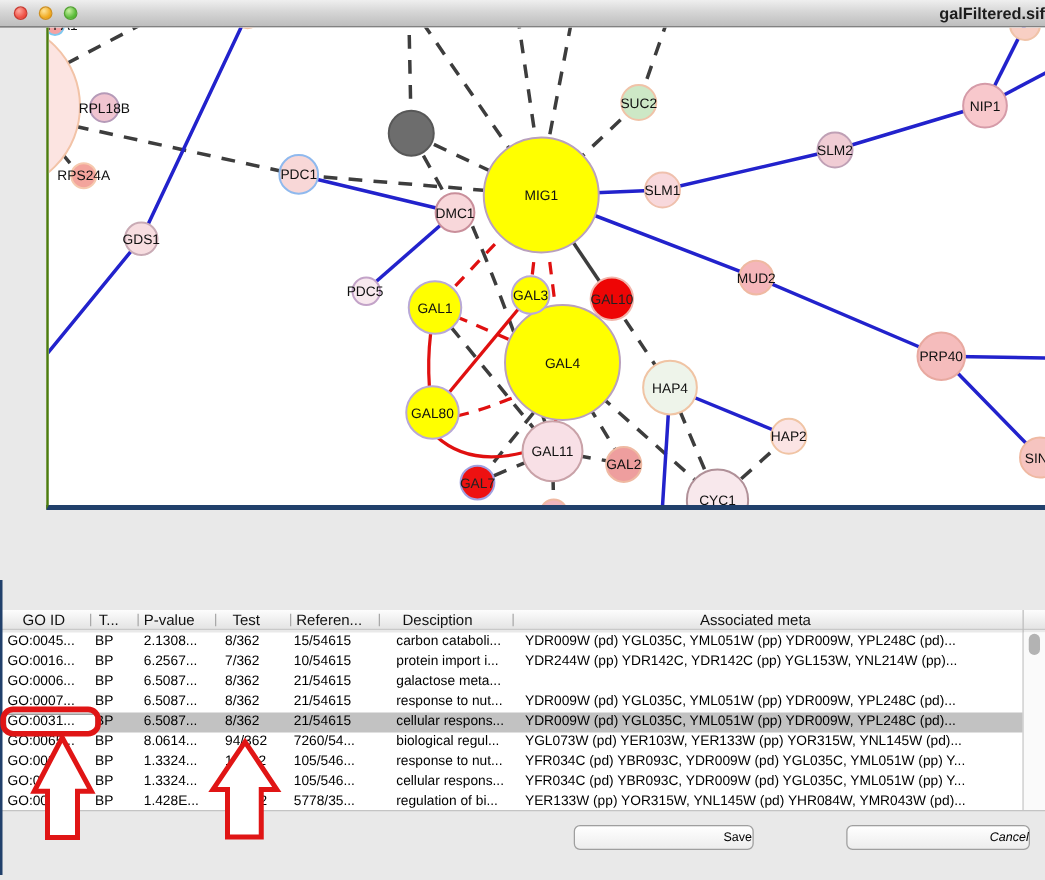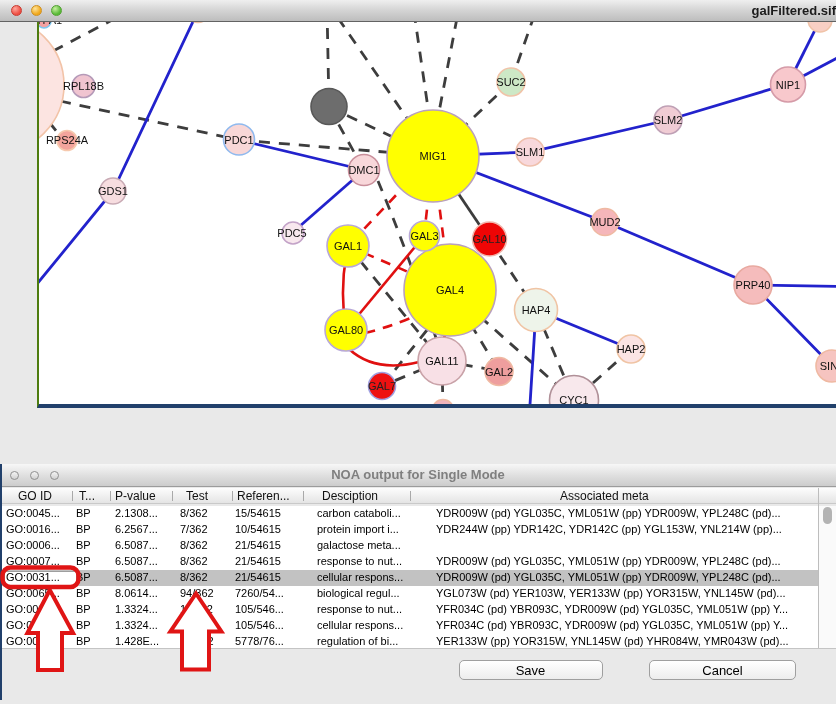--- a/index.html
+++ b/index.html
@@ -28,24 +28,24 @@
   #thead{left:0;top:24px;width:836px;height:16px;
     background:linear-gradient(#fdfdfd,#e4e4e4);
     border-bottom:1px solid #c9c9c9;box-sizing:border-box;}
   #thead span{position:absolute;top:1px;font-size:12px;color:#111;white-space:nowrap;}
   #thead i{position:absolute;top:3px;width:1px;height:10px;background:#a9a9a9;}
   #tbody{left:0;top:41.5px;width:836px;height:142px;background:#fff;}
   .trow{position:absolute;left:0;width:818px;height:16px;font-size:11px;color:#000;}
   .trow span{position:absolute;top:1.5px;white-space:nowrap;}
   .hl{background:#c2c2c2;}
   .c0{left:6px;} .c1{left:76px;} .c2{left:115px;} .c3{left:180px;}
-  .c4{left:235px;} .c5{left:317px;} .c6{left:420px;margin-left:16px;}
+  .c4{left:235px;} .c5{left:317px;} .c6{left:420px;}
   .btn{position:absolute;height:20px;border:1px solid #9f9f9f;border-radius:5px;
-    background:linear-gradient(#ffffff,#ededed);font-size:13px;color:#000;
-    text-align:center;line-height:19px;box-sizing:border-box;}
+    background:linear-gradient(#ffffff,#ededed);font-size:10px;color:#000;
+    text-align:right;line-height:19px;box-sizing:border-box;}
 </style>
 </head>
 <body>
 
 <div id="titlebar" class="abs">
   <div class="tl" style="left:11px;background:radial-gradient(circle at 35% 30%,#ffa89e,#ee4f43 65%);border:1px solid #c93a31;box-sizing:border-box;"></div>
   <div class="tl" style="left:31px;background:radial-gradient(circle at 35% 30%,#ffe49a,#f0a81c 65%);border:1px solid #cf9021;box-sizing:border-box;"></div>
   <div class="tl" style="left:51px;background:radial-gradient(circle at 35% 30%,#c8f0a0,#58ba38 65%);border:1px solid #53a233;box-sizing:border-box;"></div>
   <div id="wtitle">galFiltered.sif</div>
 </div>
@@ -181,26 +181,20 @@
 
   <g stroke="#909090" stroke-width="1.2" stroke-dasharray="2,1.5">
     <path d="M820,461 L833,448"></path>
     <path d="M825,461 L833,453"></path>
     <path d="M830,461 L833,458"></path>
   </g>
 </svg>
 </div>
 
 <div id="noawin" class="abs">
-  <div id="noatitle" class="abs">
-    <div class="hc" style="left:10px;"></div>
-    <div class="hc" style="left:29.5px;"></div>
-    <div class="hc" style="left:49.5px;"></div>
-    <span>NOA output for Single Mode</span>
-  </div>
   <div id="thead" class="abs">
     <span style="left:18px;">GO ID</span>
     <span style="left:79px;">T...</span>
     <span style="left:115px;">P-value</span>
     <span style="left:186px;">Test</span>
     <span style="left:237px;">Referen...</span>
     <span style="left:322px;">Desciption</span>
     <span style="left:560px;">Associated meta</span>
     <i style="left:72px;"></i>
       <i style="left:110px;"></i>
@@ -280,31 +274,31 @@
         <span class="c3">11/362</span>
         <span class="c4">105/546...</span>
         <span class="c5">cellular respons...</span>
         <span class="c6">YFR034C (pd) YBR093C, YDR009W (pd) YGL035C, YML051W (pp) Y...</span>
     </div>
     <div class="trow" style="top:128px;">
       <span class="c0">GO:0050...</span>
         <span class="c1">BP</span>
         <span class="c2">1.428E...</span>
         <span class="c3">80/362</span>
-        <span class="c4">5778/76...</span>
+        <span class="c4">5778/35...</span>
         <span class="c5">regulation of bi...</span>
         <span class="c6">YER133W (pp) YOR315W, YNL145W (pd) YHR084W, YMR043W (pd)...</span>
     </div>
   </div>
   <div style="position:absolute;left:818px;top:24px;width:1px;height:159.5px;background:#bdbdbd;"></div>
   <div style="position:absolute;left:819px;top:41.5px;width:17px;height:142px;background:#fafafa;"></div>
   <div style="position:absolute;left:822.5px;top:43px;width:9px;height:17px;border-radius:4.5px;background:#b3b3b3;"></div>
   <div style="position:absolute;left:0;top:183.5px;width:836px;height:1px;background:#c4c4c4;"></div>
   <div class="btn" style="left:458.5px;top:196px;width:144px;">Save</div>
-  <div class="btn" style="left:649px;top:196px;width:147px;">Cancel</div>
+  <div class="btn" style="left:677px;top:196px;width:147px;font-style:italic;">Cancel</div>
 </div>
 
 <div class="abs" style="left:0;top:464px;width:1.5px;height:236px;background:#21406b;"></div>
 
 <svg class="abs" style="left:0;top:0;pointer-events:none;" width="836" height="704" viewBox="0 0 836 704">
   <rect x="2.5" y="567.5" width="76" height="19.5" rx="8" fill="none" stroke="#e01515" stroke-width="4.5"></rect>
   <path d="M38,670 L38,633 L27.4,633 L49.8,590 L73.1,633 L62,633 L62,670 Z" fill="#ffffff" stroke="#e01515" stroke-width="4" stroke-linejoin="miter"></path>
   <path d="M182,669.5 L182,631.5 L170.4,631.5 L196,593.5 L221.4,631.5 L209,631.5 L209,669.5 Z" fill="#ffffff" stroke="#e01515" stroke-width="4" stroke-linejoin="miter"></path>
 </svg>
 

